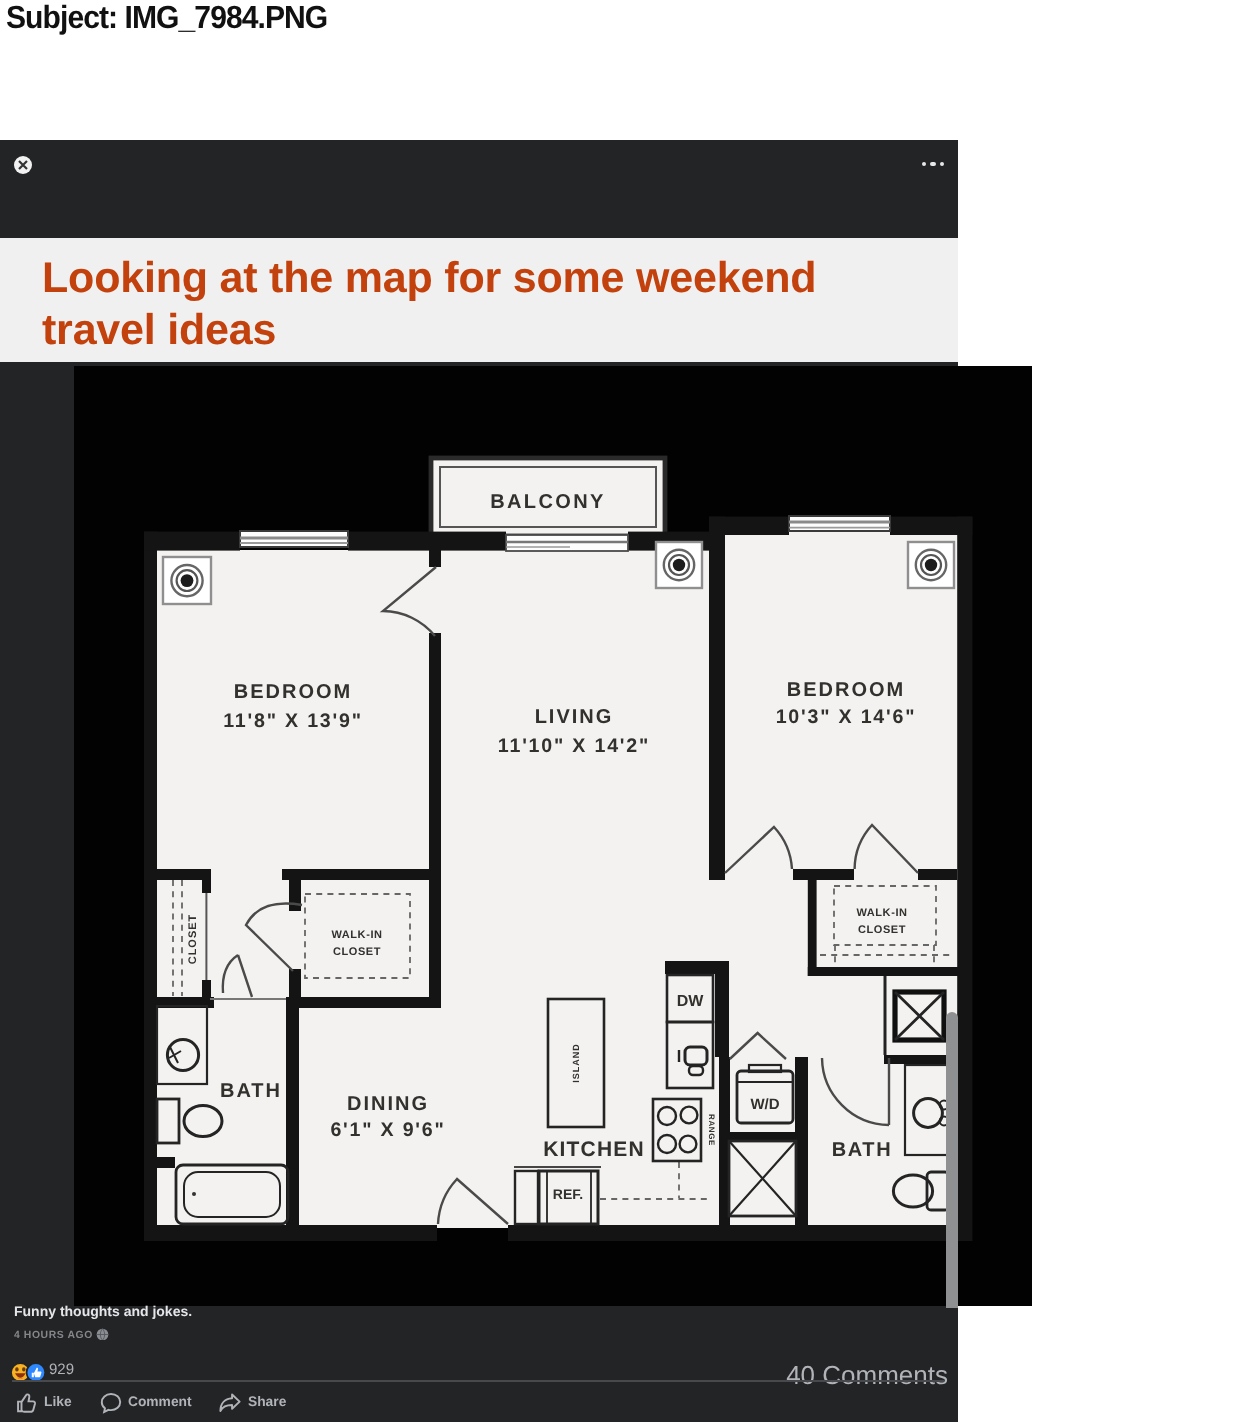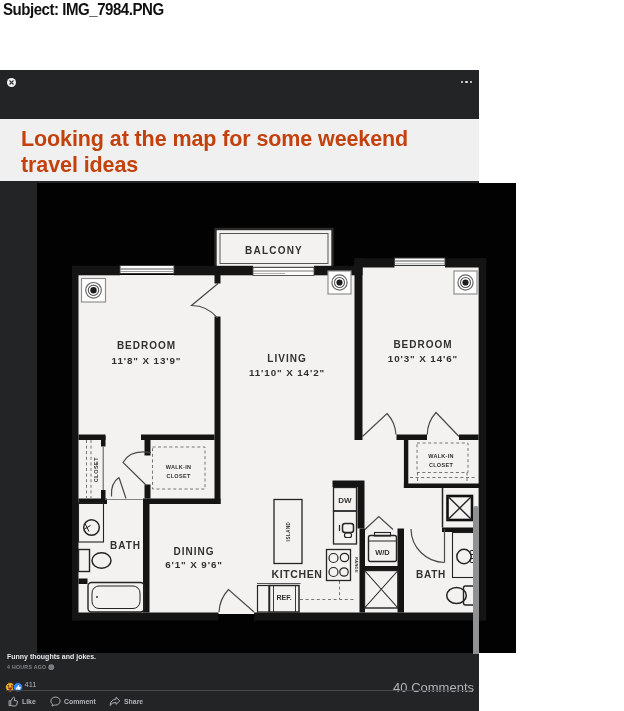--- a/index.html
+++ b/index.html
@@ -208,21 +208,21 @@
     </svg></div>
 <div class="reactions"><svg width="19" height="10.5" viewBox="0 0 22 12">
 <circle cx="6" cy="6" r="5.4" fill="#f7b125" stroke="#232425" stroke-width="1"></circle>
 <ellipse cx="4" cy="4.2" rx="1" ry="1.2" fill="#6a3a00"></ellipse>
       <ellipse cx="8" cy="4.2" rx="1" ry="1.2" fill="#6a3a00"></ellipse>
 <path d="M2.9 6.4 Q6 11.8 9.1 6.4 Z" fill="#8c2f10"></path>
       <path d="M4 8.9 Q6 10.2 8 8.9 L7 9.6 Q6 10 5 9.6 Z" fill="#e8564f"></path>
 <circle cx="15" cy="6" r="5.4" fill="#2e89ff" stroke="#232425" stroke-width="1"></circle>
 <path d="M12.6 6.2 h1.2 v2.6 h-1.2 z M13.8 6.4 l1.5-2.9 c0.1-0.4 0.9-0.3 0.9 0.3 l-0.3 1.6 h1.7 c0.5 0 0.7 0.4 0.6 0.8 l-0.7 2.2 c-0.1 0.3-0.4 0.4-0.7 0.4 h-2.2 z" fill="#fff"></path>
 </svg></div>
-<div class="rcount">411</div>
+<div class="rcount">929</div>
 <div class="ccount">40 Comments</div>
 <div class="divider"></div>
 <div class="act" style="left:8px;">
     <svg width="11" height="11" viewBox="0 0 16 16" fill="none" stroke="#b0b3b8" stroke-width="1.4">
       <path d="M1.5 7 h2.5 v7 h-2.5 z M4 13.2 c0.5 0.8 1.2 1.2 2 1.2 h4.6 c1 0 1.8-0.6 2-1.5 l1.2-4.4 c0.2-0.9-0.4-1.7-1.4-1.7 h-3.3 l0.6-3.2 c0.2-1-0.5-1.9-1.4-1.9 -0.4 0-0.8 0.2-1 0.6 L4.2 7"></path>
     </svg>
     <span>Like</span>
   </div>
 <div class="act" style="left:50px;">
     <svg width="11" height="11" viewBox="0 0 16 16" fill="none" stroke="#b0b3b8" stroke-width="1.4">

